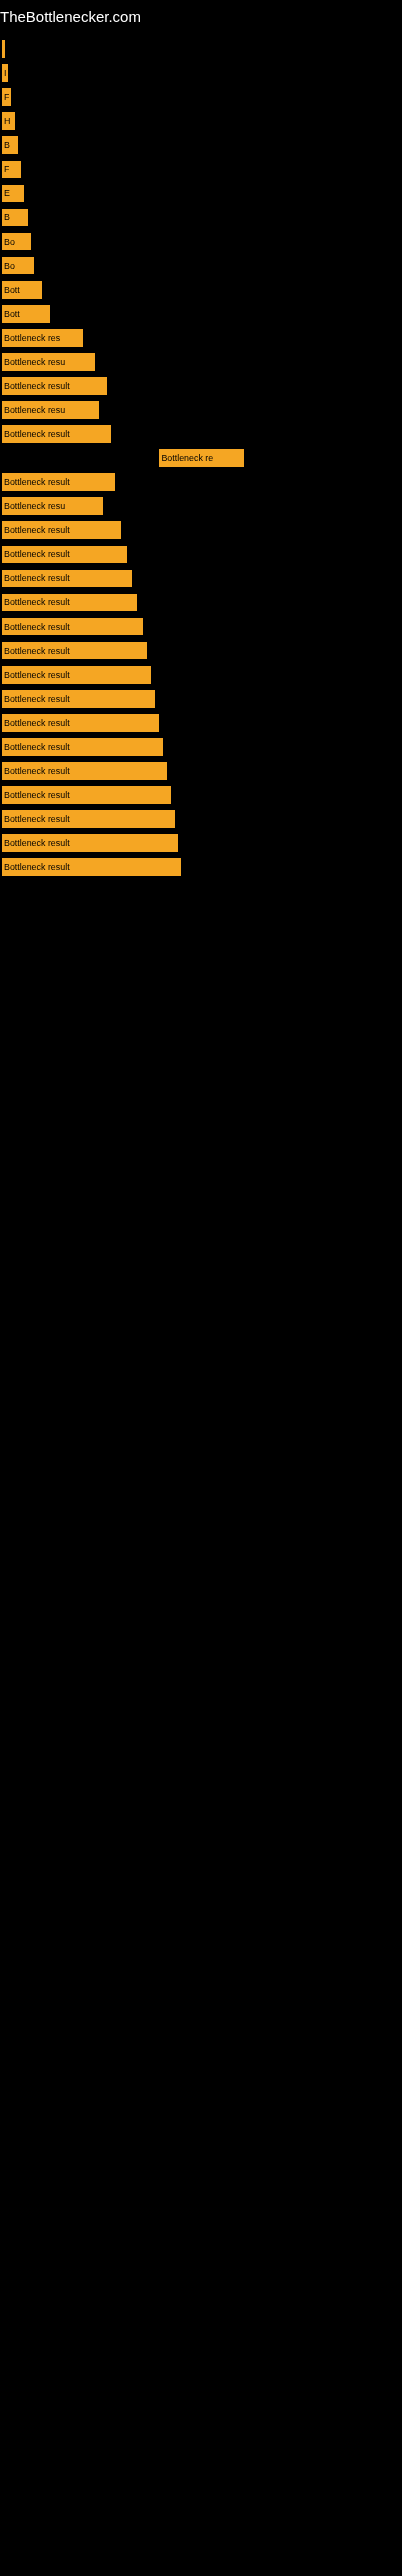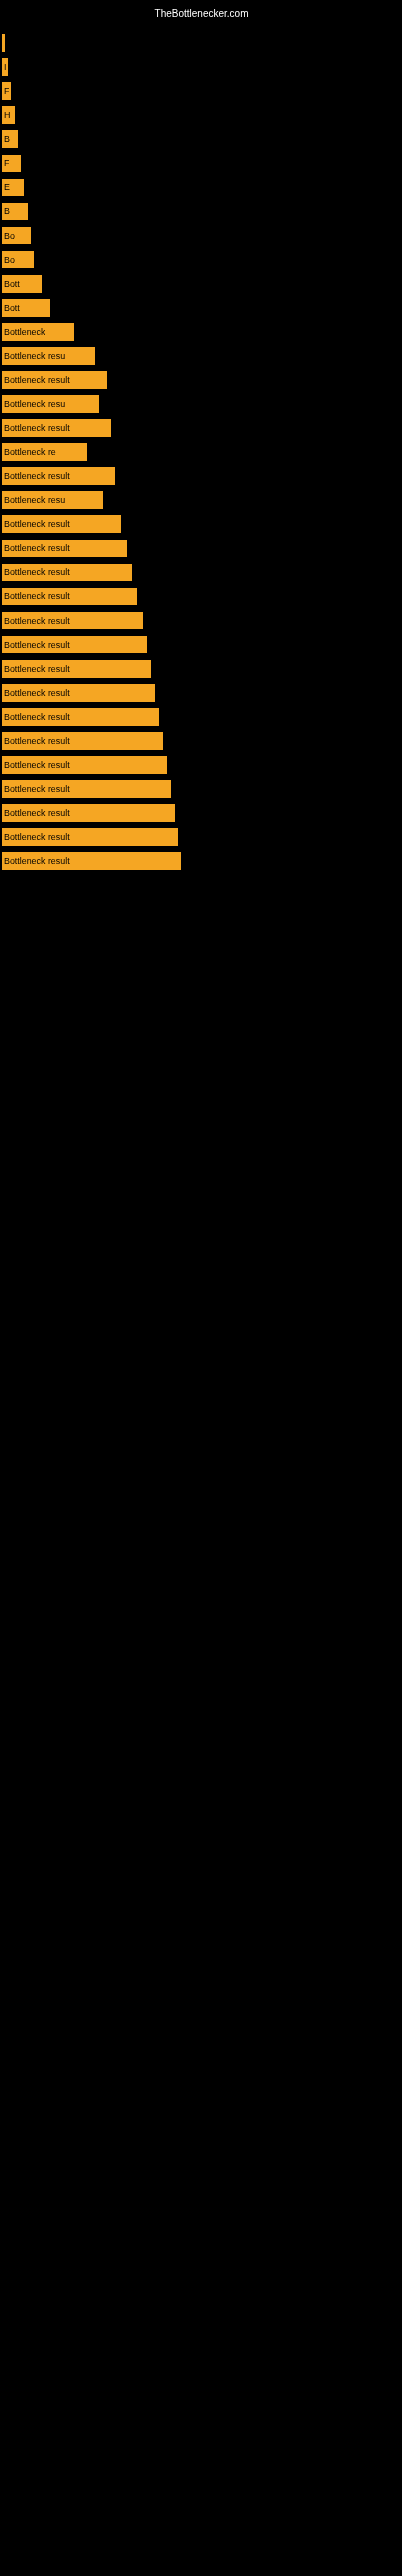--- a/index.html
+++ b/index.html
@@ -9,22 +9,22 @@
     }
     body {
       background-color: #000000;
       width: 403px;
       min-height: 2576px;
       font-family: Arial, sans-serif;
       position: relative;
     }
     .site-title {
       color: #ffffff;
-      font-size: 10px;
-      text-align: center;
+      font-size: 15px;
+      text-align: left;
       padding: 8px 0 12px 0;
       font-weight: normal;
     }
     .bar-label {
       color: #ffffff;
       font-size: 8.9px;
       white-space: nowrap;
       overflow: hidden;
     }
     .bar {
@@ -100,22 +100,22 @@
       <div class="bar" style="width: 40px; min-width: 40px;">
         <span class="bar-label" style="padding-left: 2.4px; font-size: 8.9px; color: rgb(0, 0, 0);">Bott</span>
       </div>
     </div>
     <div class="bar-row" style="padding-bottom: 3.2px; padding-top: 3.2px;">
       <div class="bar" style="width: 48px; min-width: 48px;">
         <span class="bar-label" style="padding-left: 2.4px; font-size: 8.9px; color: rgb(0, 0, 0);">Bott</span>
       </div>
     </div>
     <div class="bar-row" style="padding-bottom: 3.2px; padding-top: 3.2px;">
-      <div class="bar" style="width: 72px; min-width: 72px;">
-        <span class="bar-label" style="padding-left: 2.4px; font-size: 8.9px; color: rgb(0, 0, 0);">Bottleneck</span>
+      <div class="bar" style="width: 81px; min-width: 81px;">
+        <span class="bar-label" style="padding-left: 2.4px; font-size: 8.9px; color: rgb(0, 0, 0);">Bottleneck res</span>
       </div>
     </div>
     <div class="bar-row" style="padding-bottom: 3.2px; padding-top: 3.2px;">
       <div class="bar" style="width: 93px; min-width: 93px;">
         <span class="bar-label" style="padding-left: 2.4px; font-size: 8.9px; color: rgb(0, 0, 0);">Bottleneck resu</span>
       </div>
     </div>
     <div class="bar-row" style="padding-bottom: 3.2px; padding-top: 3.2px;">
       <div class="bar" style="width: 105px; min-width: 105px;">
         <span class="bar-label" style="padding-left: 2.4px; font-size: 8.9px; color: rgb(0, 0, 0);">Bottleneck result</span>
@@ -124,21 +124,21 @@
     <div class="bar-row" style="padding-bottom: 3.2px; padding-top: 3.2px;">
       <div class="bar" style="width: 97px; min-width: 97px;">
         <span class="bar-label" style="padding-left: 2.4px; font-size: 8.9px; color: rgb(0, 0, 0);">Bottleneck resu</span>
       </div>
     </div>
     <div class="bar-row" style="padding-bottom: 3.2px; padding-top: 3.2px;">
       <div class="bar" style="width: 109px; min-width: 109px;">
         <span class="bar-label" style="padding-left: 2.4px; font-size: 8.9px; color: rgb(0, 0, 0);">Bottleneck result</span>
       </div>
     </div>
-    <div class="bar-row" style="padding-bottom: 3.2px; padding-top: 3.2px;">
+    <div class="bar-row" style="padding-bottom: 3.2px; padding-top: 3.2px; justify-content: center;">
       <div class="bar" style="width: 85px; min-width: 85px;">
         <span class="bar-label" style="padding-left: 2.4px; font-size: 8.9px; color: rgb(0, 0, 0);">Bottleneck re</span>
       </div>
     </div>
     <div class="bar-row" style="padding-bottom: 3.2px; padding-top: 3.2px;">
       <div class="bar" style="width: 113px; min-width: 113px;">
         <span class="bar-label" style="padding-left: 2.4px; font-size: 8.9px; color: rgb(0, 0, 0);">Bottleneck result</span>
       </div>
     </div>
     <div class="bar-row" style="padding-bottom: 3.2px; padding-top: 3.2px;">

